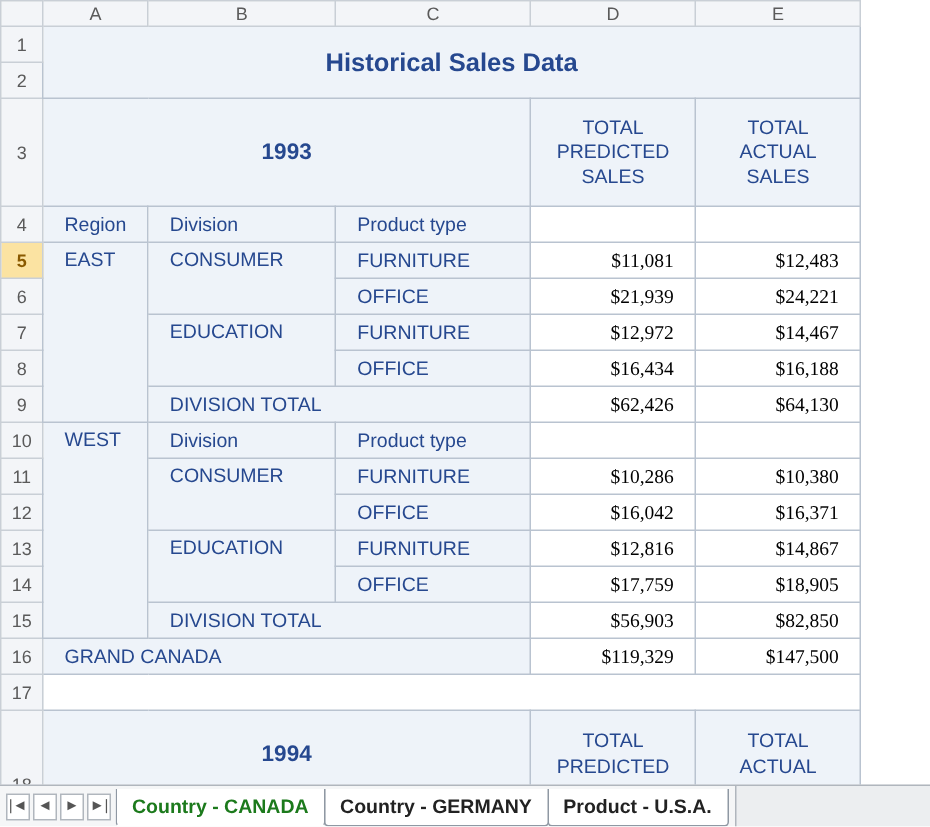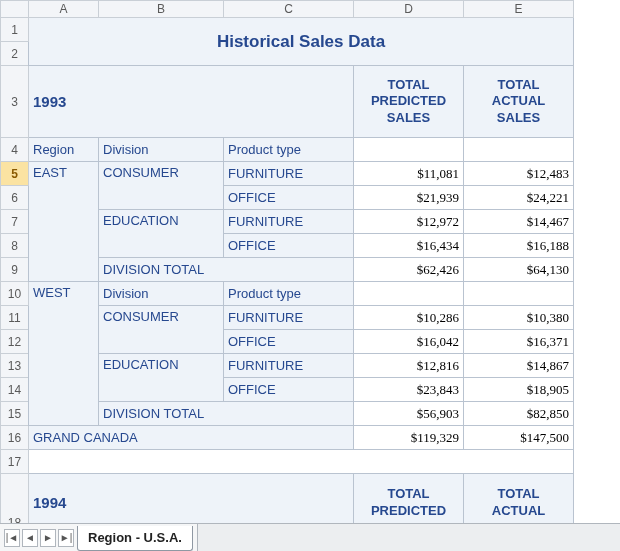--- a/index.html
+++ b/index.html
@@ -31,45 +31,45 @@
     font-weight: normal;
     border: 1px solid #c9cfd6;
     font-size: 12px;
   }
   .rowhdr { height: 24px; }
   .rowhdr.sel { background: #fbe3a2; color:#8a5a00; font-weight:bold; }
   .corner { background:#f3f5f8; border:1px solid #c9cfd6; }
 
   .cell {
     border: 1px solid #b9c3d0;
-    padding: 3px 4px;
+    padding: 3px 14px;
     height: 24px;
     vertical-align: middle;
     background: #eef3f9;
     color: #26488f;
     white-space: nowrap;
     overflow: hidden;
   }
   .emptyrow .cell { background:#fff; }
   .title {
     text-align: center;
     font-weight: bold;
     font-size: 17px;
     color: #26488f;
   }
   .yearhdr {
-    text-align: left;
+    text-align: center;
     font-weight: bold;
     font-size: 15px;
     color: #26488f;
     vertical-align: middle;
   }
   .tothdr {
     text-align: center;
-    font-weight: bold;
+    font-weight: normal;
     color: #26488f;
     line-height: 1.25;
   }
   .lbl { font-weight: normal; color: #26488f; }
   .num {
     text-align: right;
     color: #000;
     font-family: Liberation Serif, serif;
     background: #fff;
   }
@@ -247,21 +247,21 @@
     <th class="rowhdr">13</th>
     <td class="cell lbl" rowspan="2" style="vertical-align:top">EDUCATION</td>
     <td class="cell lbl">FURNITURE</td>
     <td class="cell num">$12,816</td>
     <td class="cell num">$14,867</td>
   </tr>
 
   <tr class="rowh">
     <th class="rowhdr">14</th>
     <td class="cell lbl">OFFICE</td>
-    <td class="cell num">$23,843</td>
+    <td class="cell num">$17,759</td>
     <td class="cell num">$18,905</td>
   </tr>
 
   <tr class="rowh">
     <th class="rowhdr">15</th>
     <td class="cell lbl" colspan="2">DIVISION TOTAL</td>
     <td class="cell num">$56,903</td>
     <td class="cell num">$82,850</td>
   </tr>
 
@@ -292,15 +292,17 @@
 </tbody>
   </table>
 
 <div class="tabstrip">
   <div class="navbtns">
     <div class="navbtn">|◄</div>
     <div class="navbtn">◄</div>
     <div class="navbtn">►</div>
     <div class="navbtn">►|</div>
   </div>
-  <div class="tab">Region - U.S.A.</div>
+  <div class="tab active">Country - CANADA</div>
+  <div class="tab">Country - GERMANY</div>
+  <div class="tab">Product - U.S.A.</div>
   <div class="scrolltrack"></div>
 </div>
 
 </body></html>

